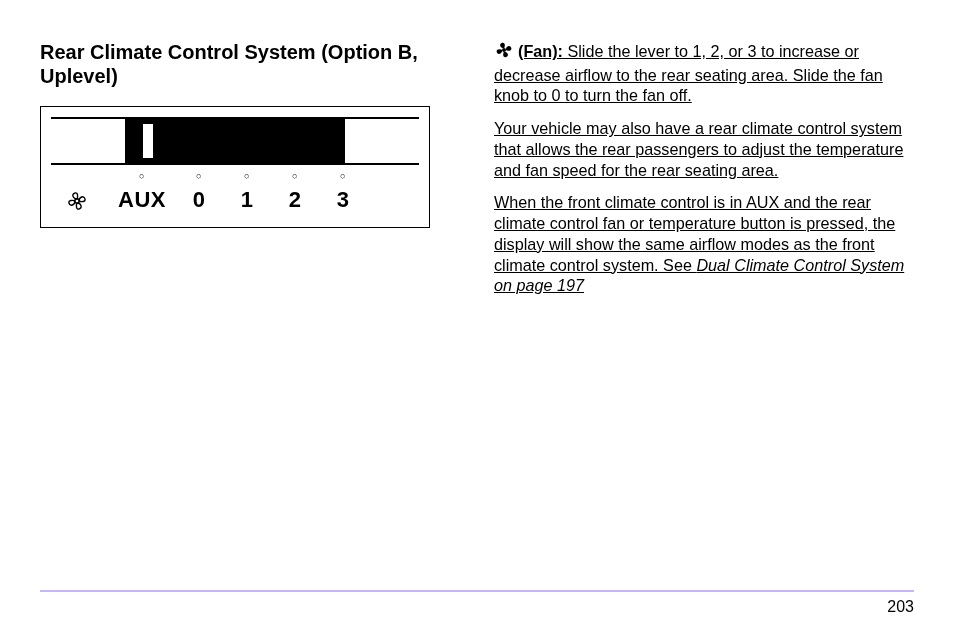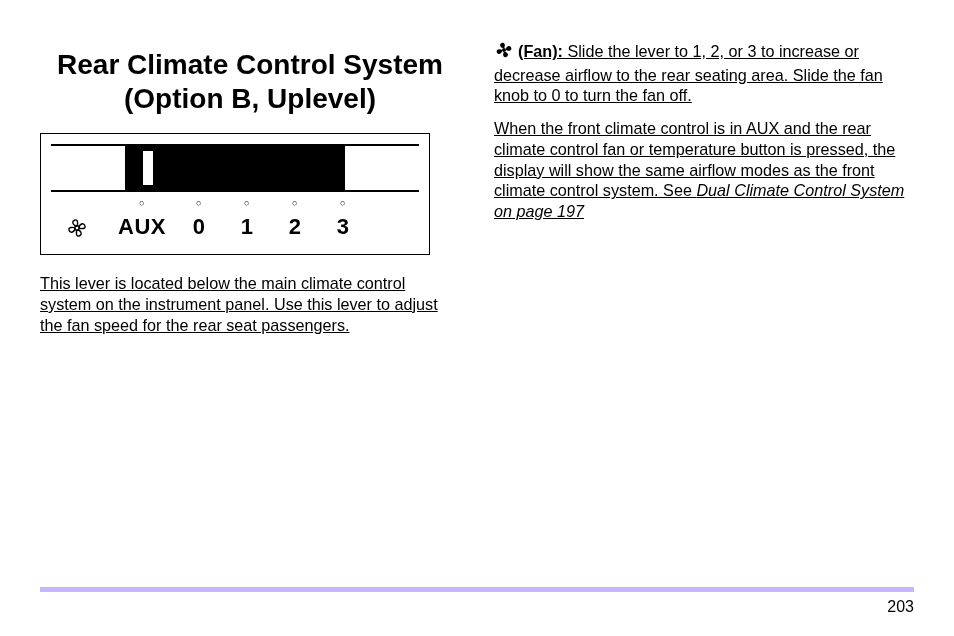--- a/index.html
+++ b/index.html
@@ -23,26 +23,25 @@
   .cols {
     flex: 1 1 auto;
     display: flex;
     gap: 34px;
   }
   .col {
     flex: 1 1 0;
     min-width: 0;
   }
   h2.title {
-    font-size: 28px;
+    font-size: 20px;
     font-weight: bold;
-    margin: 8px 0 14px 0;
+    margin: 0 0 14px 0;
     line-height: 1.2;
     font-family: Arial, Helvetica, sans-serif;
-    text-align: center;
   }
   p {
     margin: 0 0 12px 0;
     font-size: 16.2px;
     line-height: 1.28;
     text-decoration: underline;
   }
   .lead-bold {
     font-weight: bold;
   }
@@ -119,21 +118,21 @@
     left: 0;
     right: 0;
     text-align: center;
     font-size: 9px;
     font-weight: normal;
     font-family: Arial, sans-serif;
   }
   
   .footer {
     margin-top: auto;
-    border-top: 5px solid #c4b5fd;
+    border-top: 2px solid #c4b5fd;
     padding-top: 6px;
     text-align: right;
     font-size: 16px;
   }
 </style>
 </head>
 <body>
 
 <div class="page">
   <div class="cols">
@@ -178,39 +177,39 @@
             <span class="detent">○</span>
             <span>2</span>
           </div>
           <div class="scale-num">
             <span class="detent">○</span>
             <span>3</span>
           </div>
         </div>
       </div>
 
-      <p>This lever is located below the main climate control system on the instrument panel. Use this lever to adjust the fan speed for the rear seat passengers.</p>
     </div>
 
     <div class="col">
       <p>
         <span class="fan-glyph">
           <svg width="20" height="20" viewBox="0 0 24 24">
             <g fill="#000">
               <circle cx="12" cy="12" r="2.4"></circle>
               <path d="M12 9.8 C7 10 5.5 4 10 3.2 C14 2.6 13.2 8.4 12 9.8 Z"></path>
               <path d="M14.2 12 C14 7 20 5.5 20.8 10 C21.4 14 15.6 13.2 14.2 12 Z"></path>
               <path d="M12 14.2 C17 14 18.5 20 14 20.8 C10 21.4 10.8 15.6 12 14.2 Z"></path>
               <path d="M9.8 12 C10 17 4 18.5 3.2 14 C2.6 10 8.4 10.8 9.8 12 Z"></path>
             </g>
           </svg>
         </span><span class="lead-bold">(Fan):</span><span> Slide the lever to 1, 2, or 3 to increase or decrease airflow to the rear seating area. Slide the fan knob to 0 to turn the fan off.</span>
       </p>
 
 
+      <p>Your vehicle may also have a rear climate control system that allows the rear passengers to adjust the temperature and fan speed for the rear seating area.</p>
 
       <p>
         <span>When the front climate control is in AUX and the rear climate control fan or temperature button is pressed, the display will show the same airflow modes as the front climate control system. See </span><span class="italic-ref">Dual Climate Control System on page 197</span>
       </p>
     </div>
   </div>
 
   <div class="footer">
     <span>203</span>
   </div>

